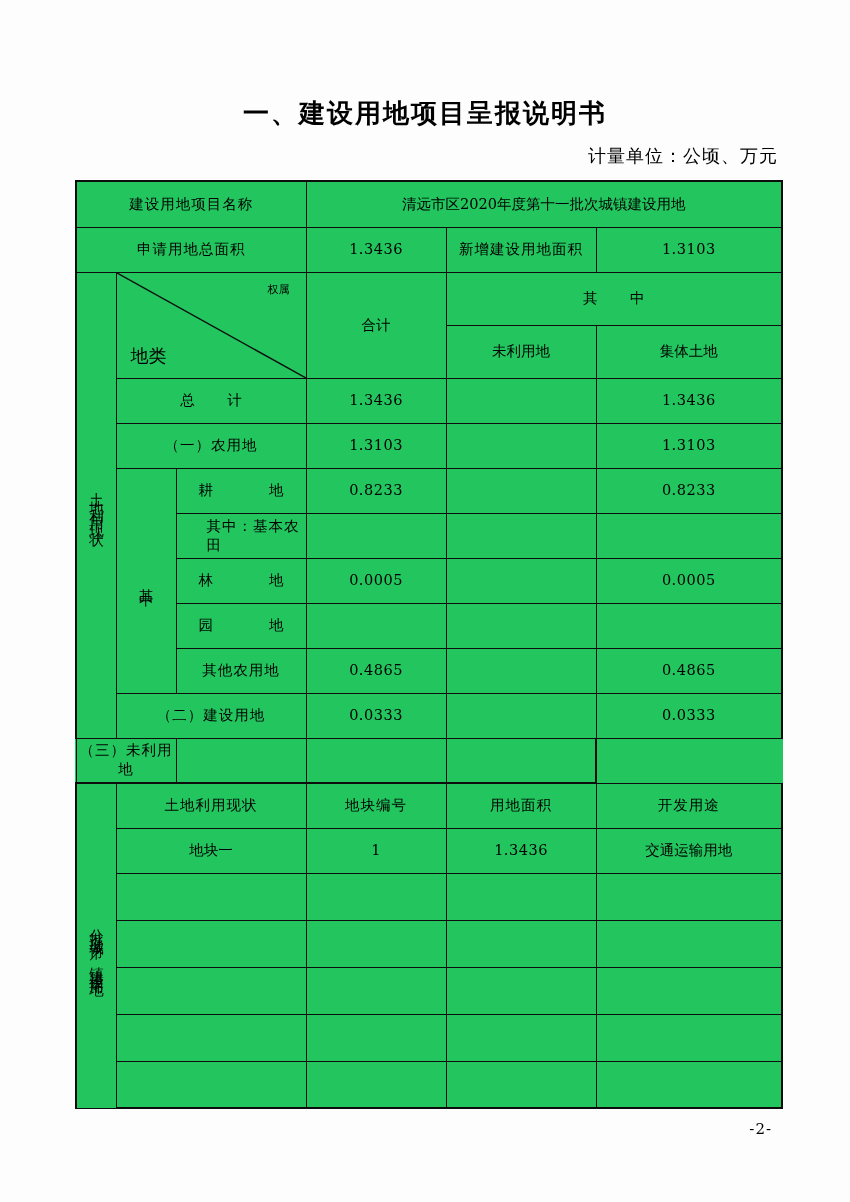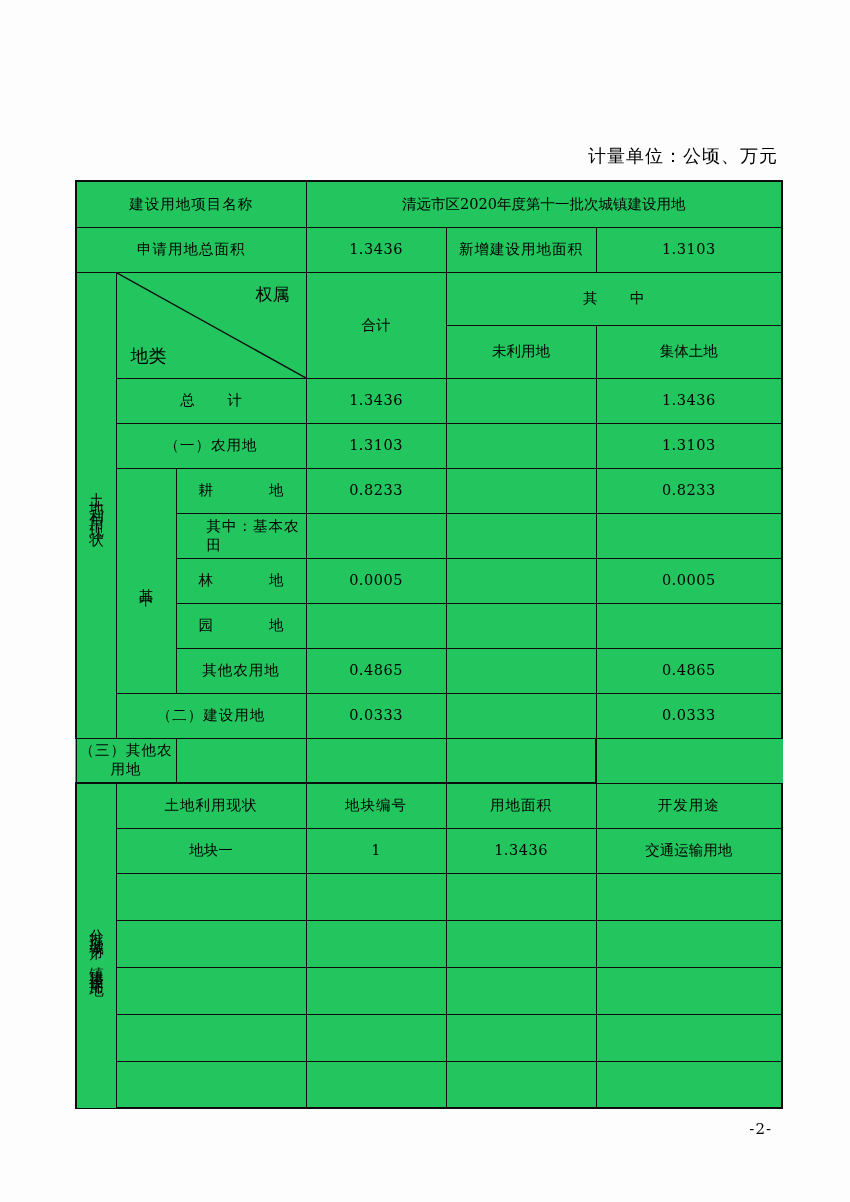--- a/index.html
+++ b/index.html
@@ -103,21 +103,21 @@
     position: absolute;
     left: 0; top: 0;
     width: 100%;
     height: 100%;
     display: block;
   }
   .diag-tr {
     position: absolute;
     right: 16px;
     top: 10px;
-    font-size: 17px;
+    font-size: 11px;
   }
   .diag-bl {
     position: absolute;
     left: 14px;
     bottom: 10px;
     font-size: 18px;
   }
 
   .page-no {
     position: absolute;
@@ -125,20 +125,21 @@
     top: 1120px;
     font-size: 15px;
     letter-spacing: 1px;
   }
 </style>
 </head>
 <body>
 
 <div class="page">
 
+  <div class="doc-title">一、建设用地项目呈报说明书</div>
   <div class="unit-line">计量单位：公顷、万元</div>
 
   <table class="sheet">
     <colgroup>
       <col style="width:40px">
       <col style="width:60px">
       <col style="width:130px">
       <col style="width:140px">
       <col style="width:150px">
       <col style="width:186px">
@@ -229,21 +230,21 @@
       </tr>
 
       <tr class="r-norm">
         <td class="lbl" colspan="2">（二）建设用地</td>
         <td class="num">0.0333</td>
         <td class="num"></td>
         <td class="num outer-r">0.0333</td>
       </tr>
 
       <tr class="r-norm">
-        <td class="lbl outer-b" colspan="2">（三）其他农用地</td>
+        <td class="lbl outer-b" colspan="2">（三）未利用地</td>
         <td class="num outer-b"></td>
         <td class="num outer-b"></td>
         <td class="num outer-r outer-b"></td>
       </tr>
 
       <tr class="r-norm">
         <td class="vcell outer-l" rowspan="7">
           <span class="vtext vtext-tight">分批次城市／镇建设用地</span>
         </td>
         <td class="lbl" colspan="2">土地利用现状</td>

